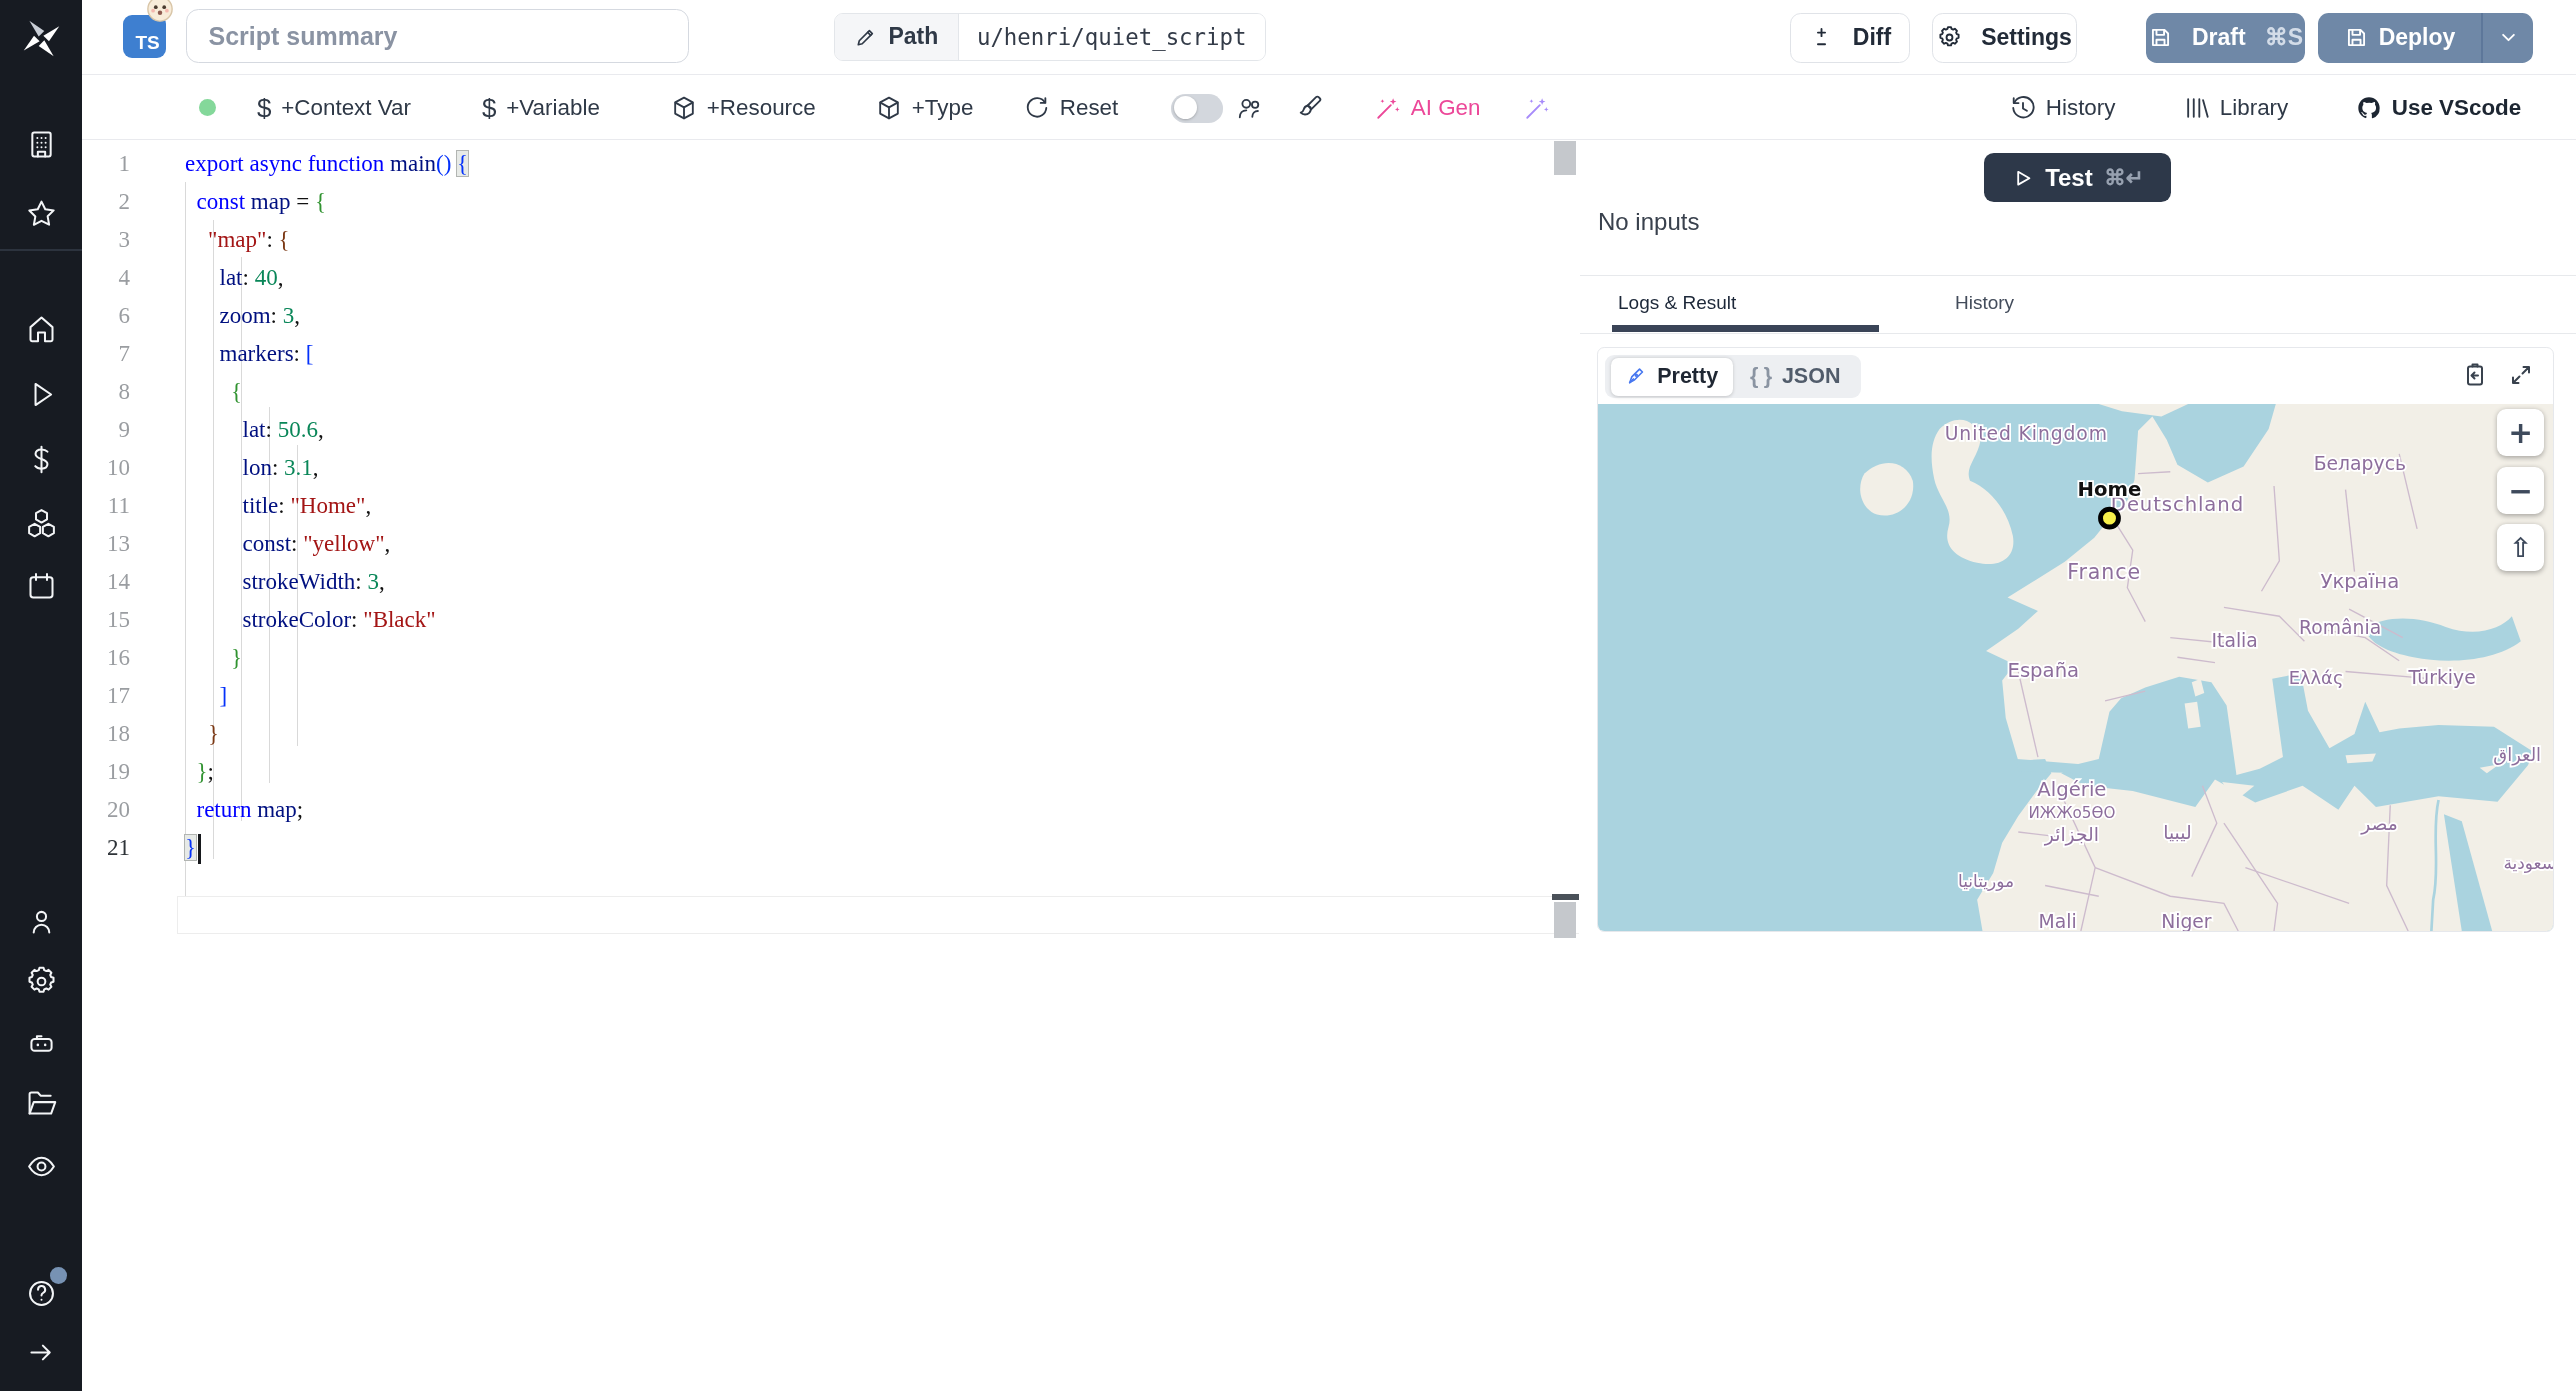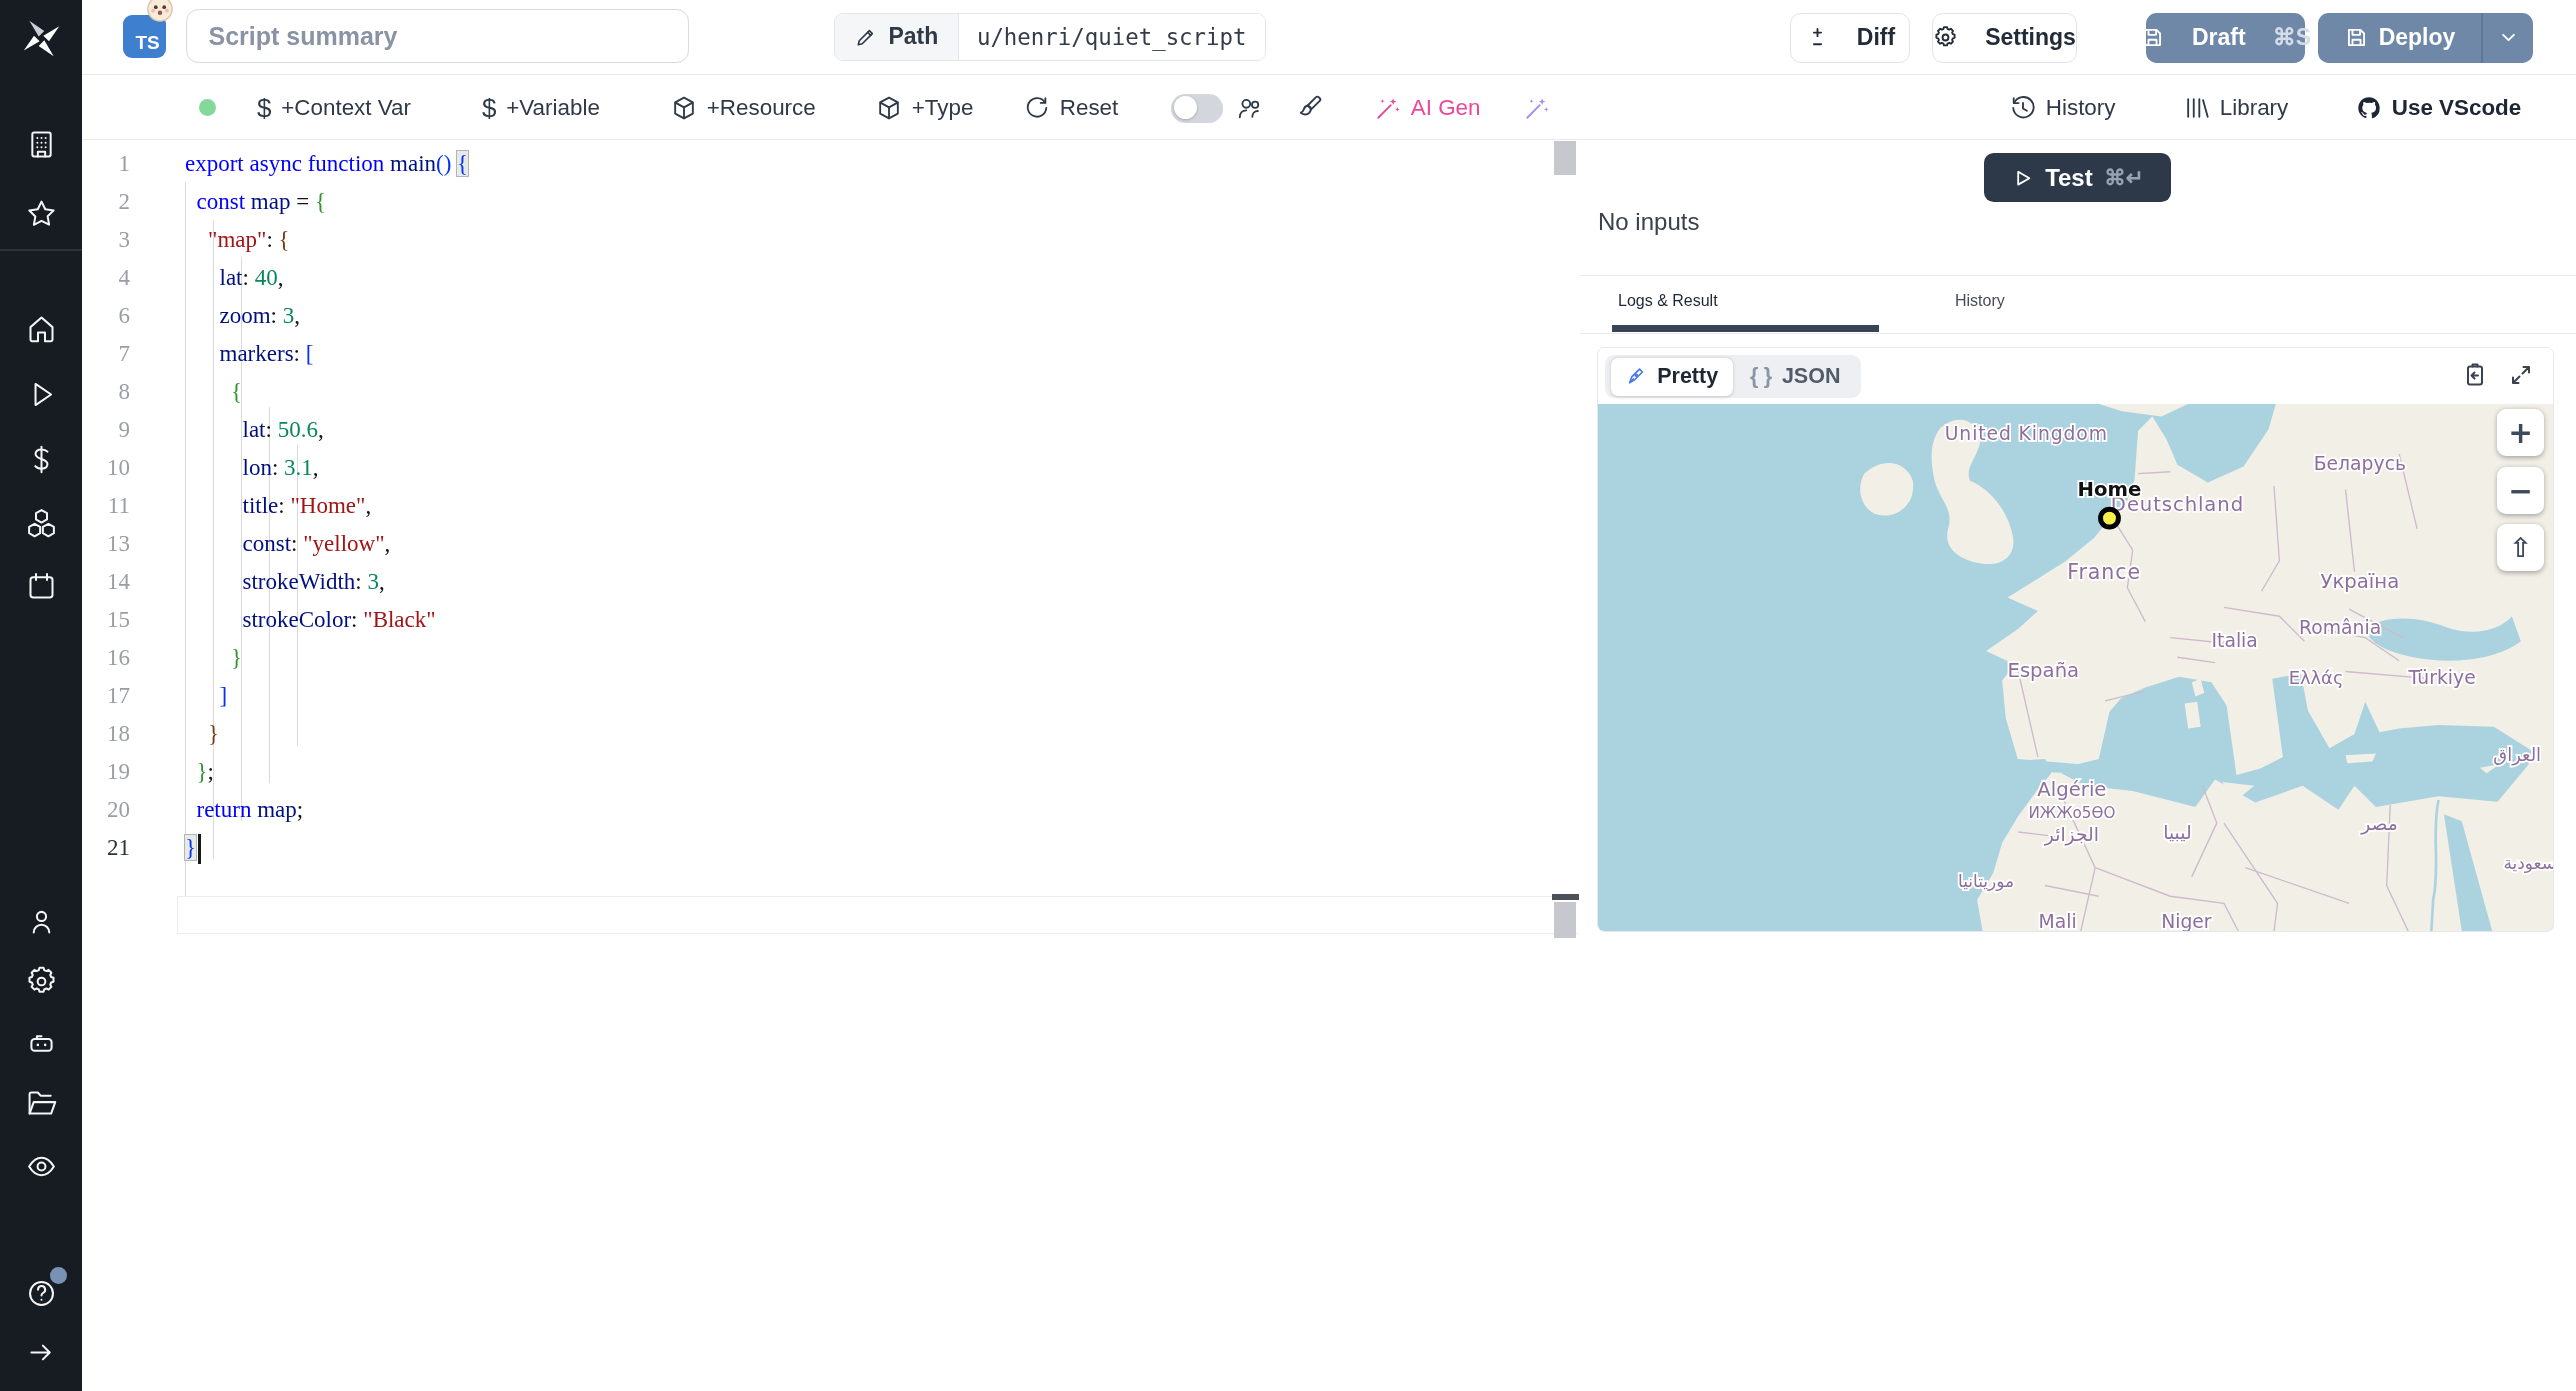--- a/index.html
+++ b/index.html
@@ -15,21 +15,21 @@
   
   #topbar{position:absolute;left:82px;top:0;right:0;height:75px;background:#fff;border-bottom:0.9px solid #e9eaee}
   #lang-badge{position:absolute;left:41px;top:15px;width:43px;height:43px;background:#3e7fd0;border-radius:9px;color:#fff;font-weight:700;font-size:19px;display:flex;align-items:flex-end;justify-content:flex-end;padding:4.5px 6.3px}
   #face-badge{position:absolute;left:64px;top:-5.4px;width:28px;height:28px}
   #summary-input{position:absolute;left:104px;top:9px;width:503px;height:54px;border:1.8px solid #d5d9e0;border-radius:12.5px;font-size:25px;font-weight:600;color:#222;padding:0 21.5px;outline:none;font-family:"Liberation Sans",sans-serif}
   #summary-input::placeholder{color:#8a93a3}
   #path-group{position:absolute;left:752px;top:12.5px;height:48px;border:0.9px solid #e3e6ea;border-radius:9px;display:flex;overflow:hidden;align-items:stretch}
   #path-left{background:#f5f6f8;border-right:0.9px solid #e3e6ea;display:flex;align-items:center;gap:10.7px;padding:0 19.7px;font-size:23px;font-weight:700;color:#2f3947}
   #path-left svg{width:23px;height:23px;fill:none;stroke:#2f3947;stroke-width:2;stroke-linecap:round;stroke-linejoin:round}
   #path-value{display:flex;align-items:center;padding:0 18px;font-family:"DejaVu Sans Mono",monospace;font-size:22.4px;color:#333b48;background:#fff}
-  .tbtn{position:absolute;top:12.5px;height:50px;display:flex;align-items:center;justify-content:center;gap:27px;border-radius:10.7px;font-size:23px;font-weight:600;cursor:pointer}
+  .tbtn{position:absolute;top:12.5px;height:50px;display:flex;align-items:center;justify-content:center;gap:19px;border-radius:10.7px;font-size:23px;font-weight:600;cursor:pointer}
   .tbtn.light{background:#fff;border:1.8px solid #e0e3e8;color:#222b38}
   .tbtn.slate{background:#6f88a7;color:#fff;border:none;font-weight:700}
   .tbtn svg{width:25px;height:25px;fill:none;stroke:currentColor;stroke-width:2.1;stroke-linecap:round;stroke-linejoin:round}
   .shortcut{color:#d3dce8;font-weight:600}
   #deploy-sep{width:1.8px;height:50px;background:#5d779a}
   #deploy-chev{width:50px;display:flex;align-items:center;justify-content:center}
   
   #toolbar{position:absolute;left:82px;top:76px;right:0;height:64px;background:#fff;border-bottom:0.9px solid #e9eaee}
   .titem{position:absolute;top:0;height:64px;display:flex;align-items:center;gap:9.8px;font-size:22.4px;font-weight:500;color:#2f3947;cursor:pointer}
   .titem svg{width:26px;height:26px;fill:none;stroke:currentColor;stroke-width:2;stroke-linecap:round;stroke-linejoin:round}
@@ -56,21 +56,21 @@
   #sb-mark{position:absolute;left:1470px;top:754px;width:27px;height:6.3px;background:#4a5159}
   #sb-thumb2{position:absolute;left:1472px;top:762px;width:21.5px;height:36px;background:#c5c8cc}
   #vdivider{position:absolute;left:1580px;top:140px;width:0.9px;height:1251px;background:#e7e9ec}
   
   #runpanel{position:absolute;left:1580px;top:140px;right:0;height:1251px;background:#fff}
   #test-btn{position:absolute;left:404px;top:13.4px;width:187px;height:49px;background:#2d3849;border-radius:9.8px;display:flex;align-items:center;justify-content:center;gap:11.6px;color:#fff;font-size:24px;font-weight:700;cursor:pointer}
   #test-btn svg{width:22.4px;height:22.4px;fill:none;stroke:#fff;stroke-width:2.3;stroke-linejoin:round}
   #test-shortcut{color:#97a1b0;font-weight:600;font-size:21.5px}
   #no-inputs{position:absolute;left:18px;top:68px;font-size:24px;color:#39414d}
   #rp-div1{position:absolute;left:0;top:135px;width:100%;height:0.9px;background:#e7e9ec}
-  .rtab{position:absolute;top:152px;font-size:16px;cursor:pointer}
+  .rtab{position:absolute;top:152px;font-size:19px;cursor:pointer}
   #tab-underline{position:absolute;left:32px;top:185px;width:267px;height:7.2px;background:#3a4457}
   #rp-div2{position:absolute;left:0;top:193px;width:100%;height:0.9px;background:#e7e9ec}
   #result-card{position:absolute;left:17px;top:207px;width:957px;height:585px;border:0.9px solid #e6e8ec;border-radius:7.2px;overflow:hidden}
   #card-head{position:relative;height:56px}
   #view-pill{position:absolute;left:7.2px;top:7.2px;height:43px;background:#edeff2;border-radius:9px;display:flex;align-items:center;padding:6px;gap:1.8px}
   .vseg{height:38px;display:flex;align-items:center;gap:8px;padding:0 15px;border-radius:7.2px;font-size:21.5px;font-weight:600;color:#515c6b;cursor:pointer}
   .vseg.active{background:#fff;box-shadow:0 0.9px 3.6px rgba(0,0,0,.18);color:#1f2733}
   .vseg svg{width:23px;height:23px;fill:none;stroke:#4878f0;stroke-width:2;stroke-linecap:round;stroke-linejoin:round}
   .brace-glyph{color:#8a94a2;font-weight:600;font-size:21.5px;letter-spacing:1.8px}
   #card-icons{position:absolute;right:18px;top:13.4px;display:flex;gap:18px;color:#39424e}

